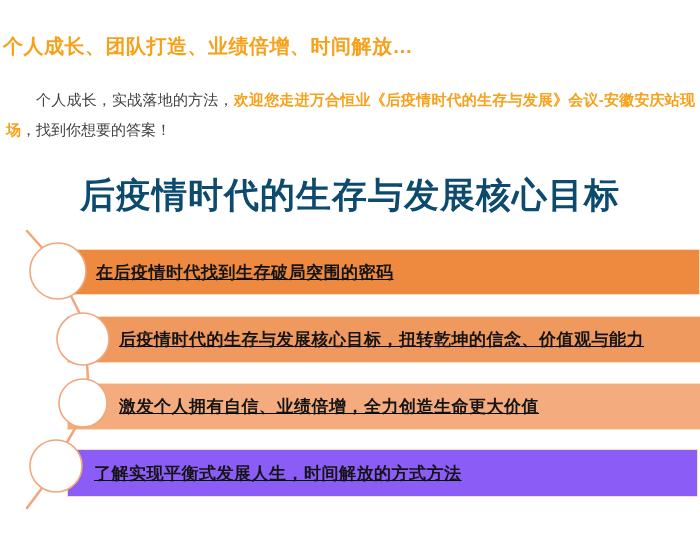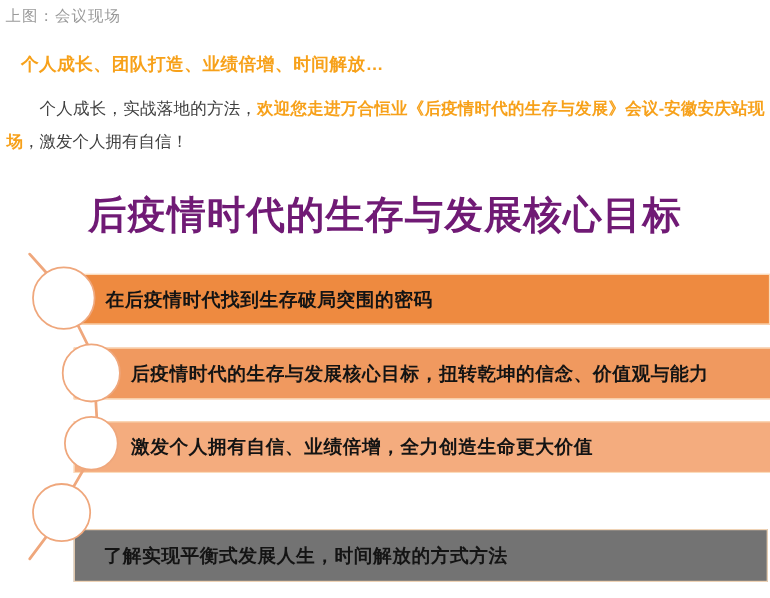--- a/index.html
+++ b/index.html
@@ -14,22 +14,22 @@
   .caption {
     position: absolute;
     left: 5px; top: 6px;
     font-size: 14px;
     color: #9b9b9b;
     letter-spacing: 1px;
   }
   .headline {
     position: absolute;
     left: 3px; top: 33px;
-    margin: 16px;
-    font-size: 16px;
+    margin: 0;
+    font-size: 20px;
     font-weight: 700;
     color: #f7a11a;
     letter-spacing: 0.5px;
   }
   .para {
     position: absolute;
     left: 6px; top: 85px;
     width: 689px;
     margin: 0;
     font-size: 15px;
@@ -43,31 +43,32 @@
     font-weight: 700;
   }
   .section-title {
     position: absolute;
     left: 0; top: 172px;
     width: 700px;
     margin: 0;
     text-align: center;
     font-size: 35px;
     font-weight: 800;
-    color: #701a75;
+    color: #0c4a6e;
     letter-spacing: 1px;
   }
   .goal-bar {
     position: absolute;
     left: 67px;
     width: 603px;
     border: 1px solid #fbdcbc;
     display: flex;
     align-items: center;
     box-sizing: content-box;
+    text-decoration: underline;
   }
   .goal-bar span {
     font-size: 17px;
     font-weight: 700;
     color: #141414;
     letter-spacing: 0.5px;
     white-space: nowrap;
   }
   .bar1 { top: 249px; height: 44px; background: #ee8a40; padding-left: 28px; }
   .bar2 { top: 316px; height: 45px; background: #f0995f; padding-left: 51px; }
@@ -77,41 +78,40 @@
     position: absolute;
     left: 0; top: 0;
     pointer-events: none;
   }
 </style>
 </head>
 <body>
 
 <div class="page">
 
-  <div class="caption">上图：会议现场</div>
 
   <h2 class="headline">个人成长、团队打造、业绩倍增、时间解放…</h2>
 
-  <p class="para"><span>个人成长，实战落地的方法，</span><span class="hl">欢迎您走进万合恒业《后疫情时代的生存与发展》会议-安徽安庆站现场</span><span>，激发个人拥有自信！</span></p>
+  <p class="para"><span>个人成长，实战落地的方法，</span><span class="hl">欢迎您走进万合恒业《后疫情时代的生存与发展》会议-安徽安庆站现场</span><span>，找到你想要的答案！</span></p>
 
   <h1 class="section-title">后疫情时代的生存与发展核心目标</h1>
 
   <div class="goal-bar bar1" style="background-color: rgb(238, 138, 64);">
     <span>在后疫情时代找到生存破局突围的密码</span>
   </div>
 
   <div class="goal-bar bar2" style="background-color: rgb(240, 153, 95);">
     <span>后疫情时代的生存与发展核心目标，扭转乾坤的信念、价值观与能力</span>
   </div>
 
   <div class="goal-bar bar3" style="background-color: rgb(244, 172, 126);">
     <span>激发个人拥有自信、业绩倍增，全力创造生命更大价值</span>
   </div>
 
-  <div class="goal-bar bar4" style="background-color: #737373; margin-top: 32px;">
+  <div class="goal-bar bar4" style="background-color: #8b5cf6;">
     <span>了解实现平衡式发展人生，时间解放的方式方法</span>
   </div>
 
   <svg class="connector" width="700" height="544" viewBox="0 0 700 544">
     <line x1="27" y1="231" x2="44" y2="250" stroke-width="2.5" stroke-linecap="round" stroke="#efa77c"></line>
     <line x1="70" y1="294" x2="81" y2="316" stroke-width="2.5" stroke-linecap="round" stroke="#efa77c"></line>
     <line x1="87" y1="363" x2="88" y2="380" stroke-width="2.5" stroke-linecap="round" stroke="#efa77c"></line>
     <line x1="77" y1="425" x2="66" y2="444" stroke-width="2.5" stroke-linecap="round" stroke="#efa77c"></line>
     <line x1="42" y1="488" x2="27" y2="508" stroke-width="2.5" stroke-linecap="round" stroke="#efa77c"></line>
     <circle cx="58" cy="271" r="28" stroke-width="1.6" fill="#ffffff" stroke="#efa77c"></circle>

